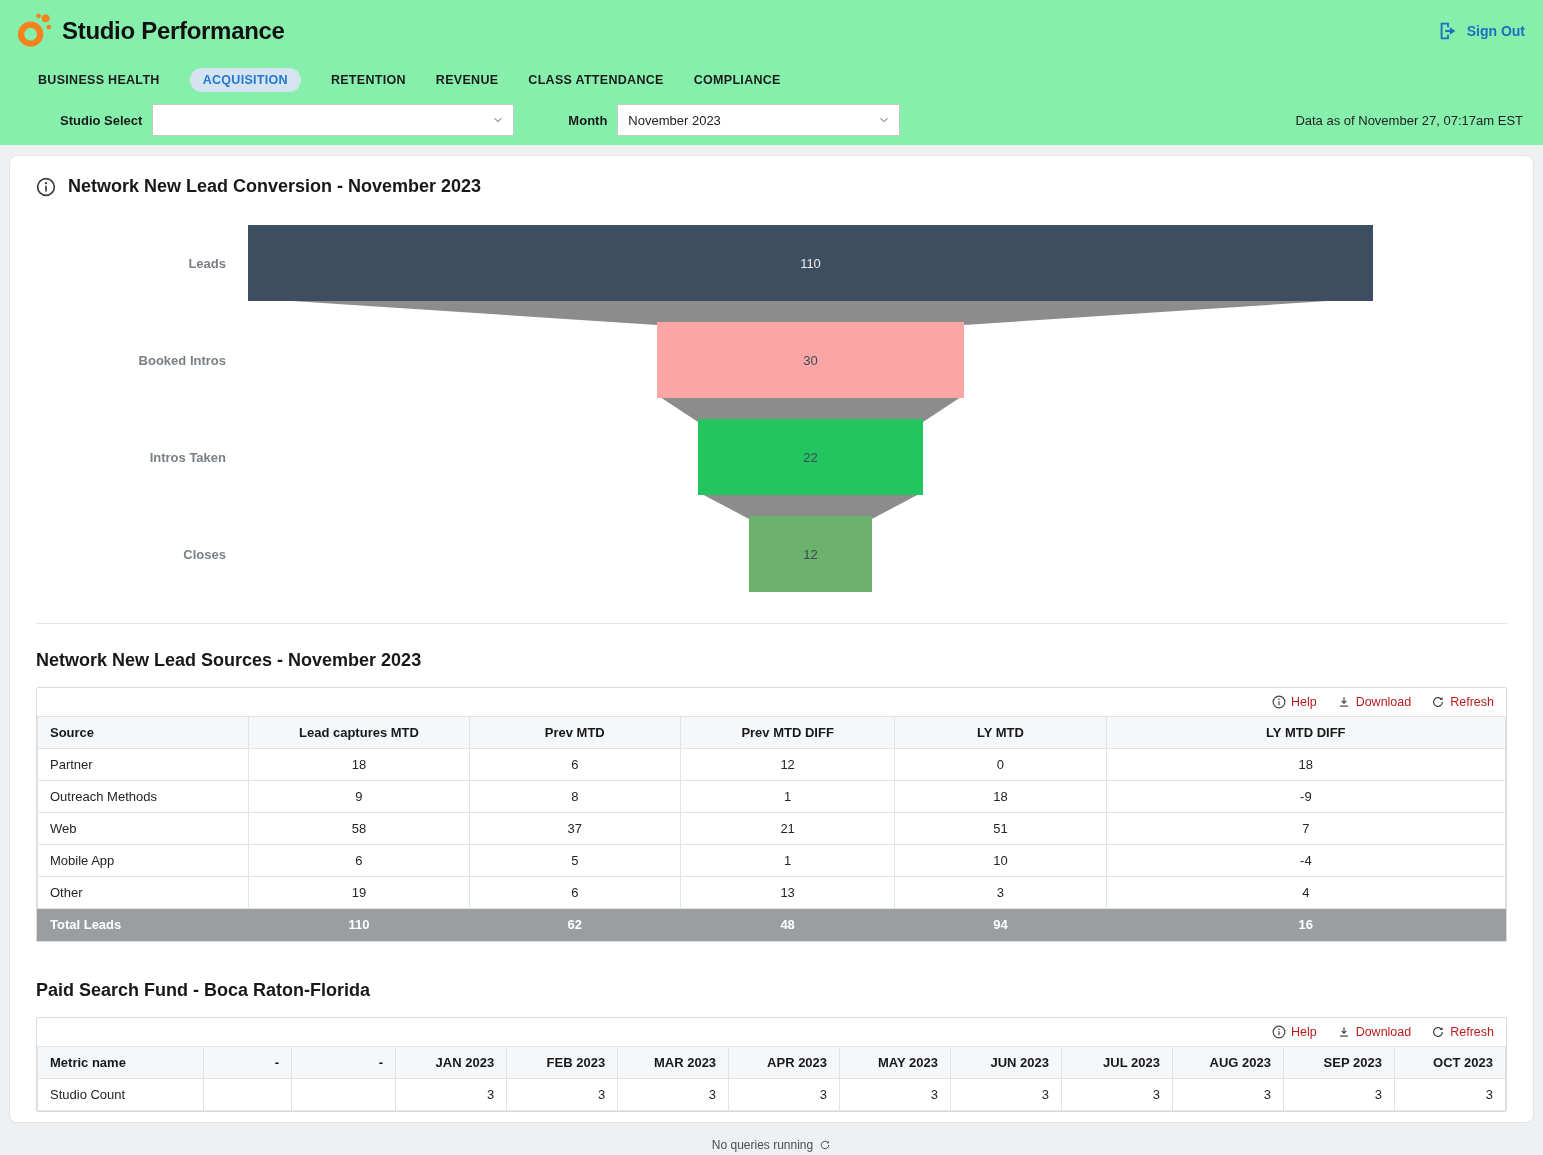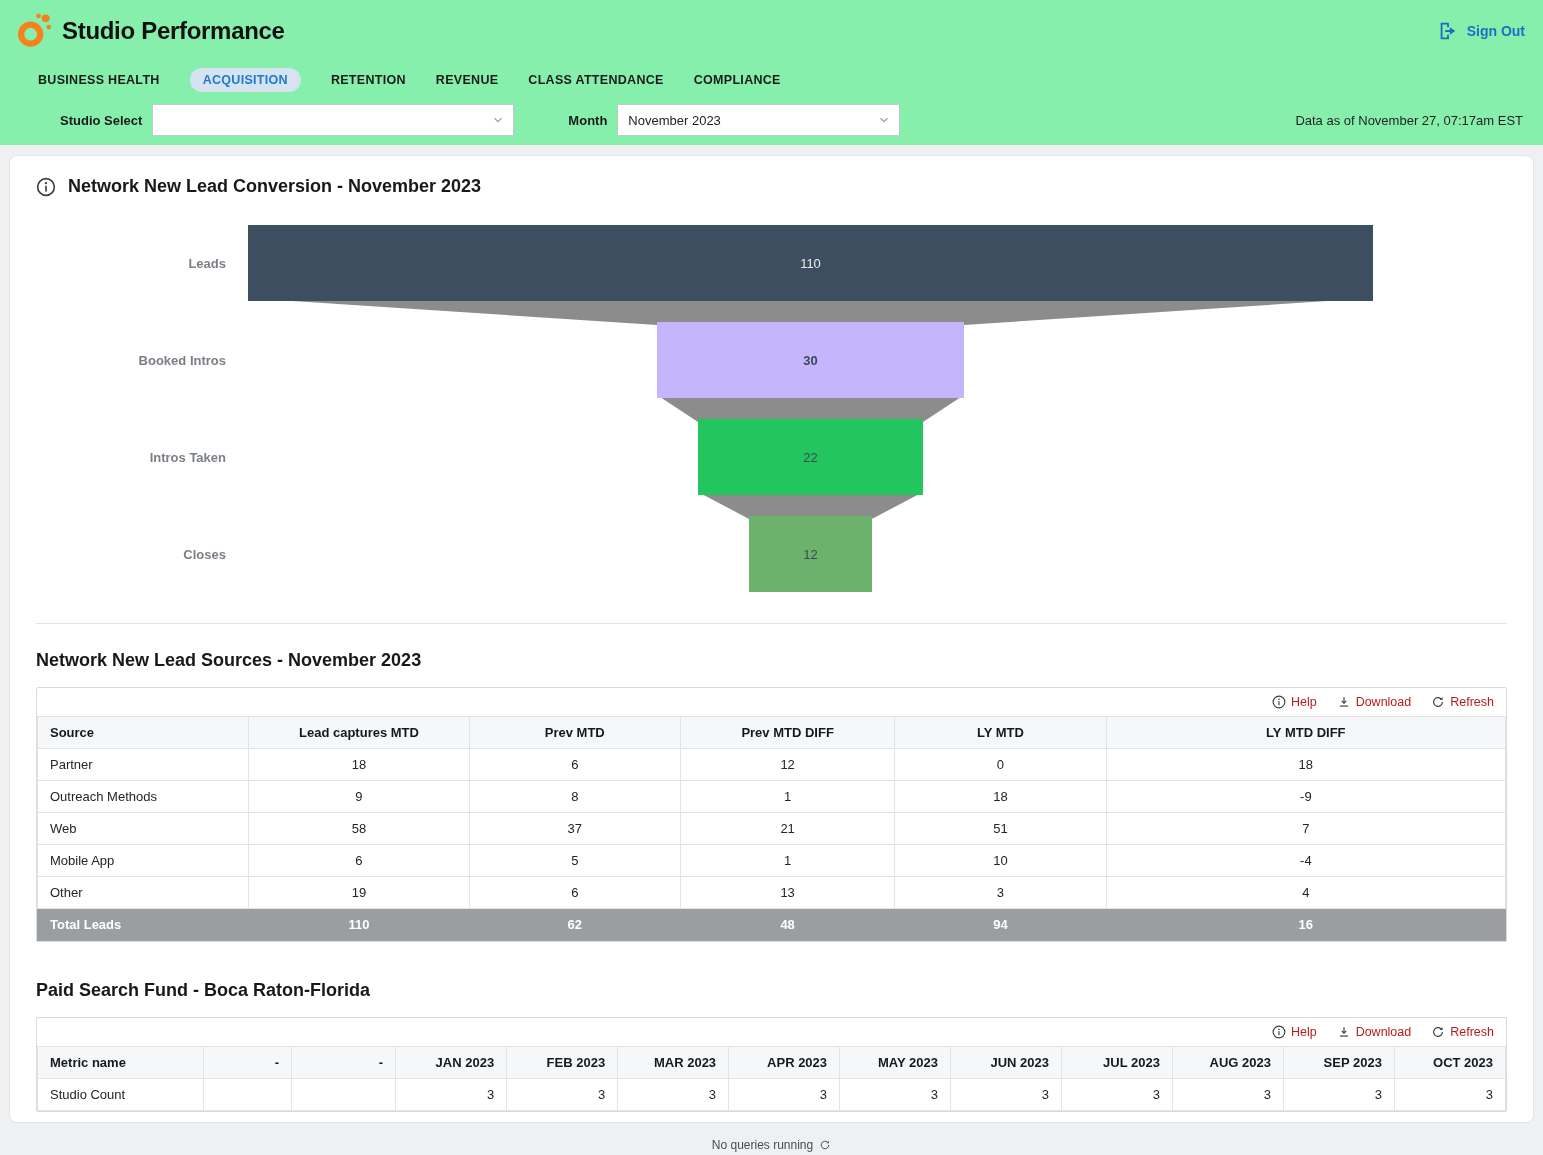--- a/index.html
+++ b/index.html
@@ -209,21 +209,21 @@
     <div class="funnel">
       <div class="funnel-labels" id="funnel-labels">
           <div class="funnel-label" style="top: 0px;">Leads</div>
           <div class="funnel-label" style="top: 194px;">Intros Taken</div>
           <div class="funnel-label" style="top: 97px;">Booked Intros</div>
           <div class="funnel-label" style="top: 291px;">Closes</div>
         </div>
       <div class="funnel-canvas" id="funnel-canvas">
           <div class="funnel-bar" style="top: 0px; width: 100%; left: 0%; background: rgb(61, 78, 97); color: rgb(233, 235, 238);">110</div>
           <div class="funnel-connector" style="top: 73px; height: 27px; background: rgb(140, 140, 140); clip-path: polygon(0% 0px, 100% 0px, 63.6364% 100%, 36.3636% 100%);"></div>
-          <div class="funnel-bar" style="top: 97px; width: 27.2727%; left: 36.3636%; background: #c4b5fd; color: rgb(58, 74, 88); font-weight: bold;">30</div>
+          <div class="funnel-bar" style="top: 97px; width: 27.2727%; left: 36.3636%; background: #fca5a5; color: rgb(58, 74, 88);">30</div>
           <div class="funnel-connector" style="top: 170px; height: 27px; background: rgb(140, 140, 140); clip-path: polygon(36.3636% 0px, 63.6364% 0px, 60% 100%, 40% 100%);"></div>
           <div class="funnel-bar" style="top: 194px; width: 20%; left: 40%; background: #22c55e; color: rgb(58, 74, 88);">22</div>
           <div class="funnel-connector" style="top: 267px; height: 27px; background: rgb(140, 140, 140); clip-path: polygon(40% 0px, 60% 0px, 55.4545% 100%, 44.5455% 100%);"></div>
           <div class="funnel-bar" style="top: 291px; width: 10.9091%; left: 44.5455%; background: rgb(109, 178, 108); color: rgb(58, 74, 88);">12</div>
         </div>
     </div>
   </section>
 
   <hr class="section-divider">
 

